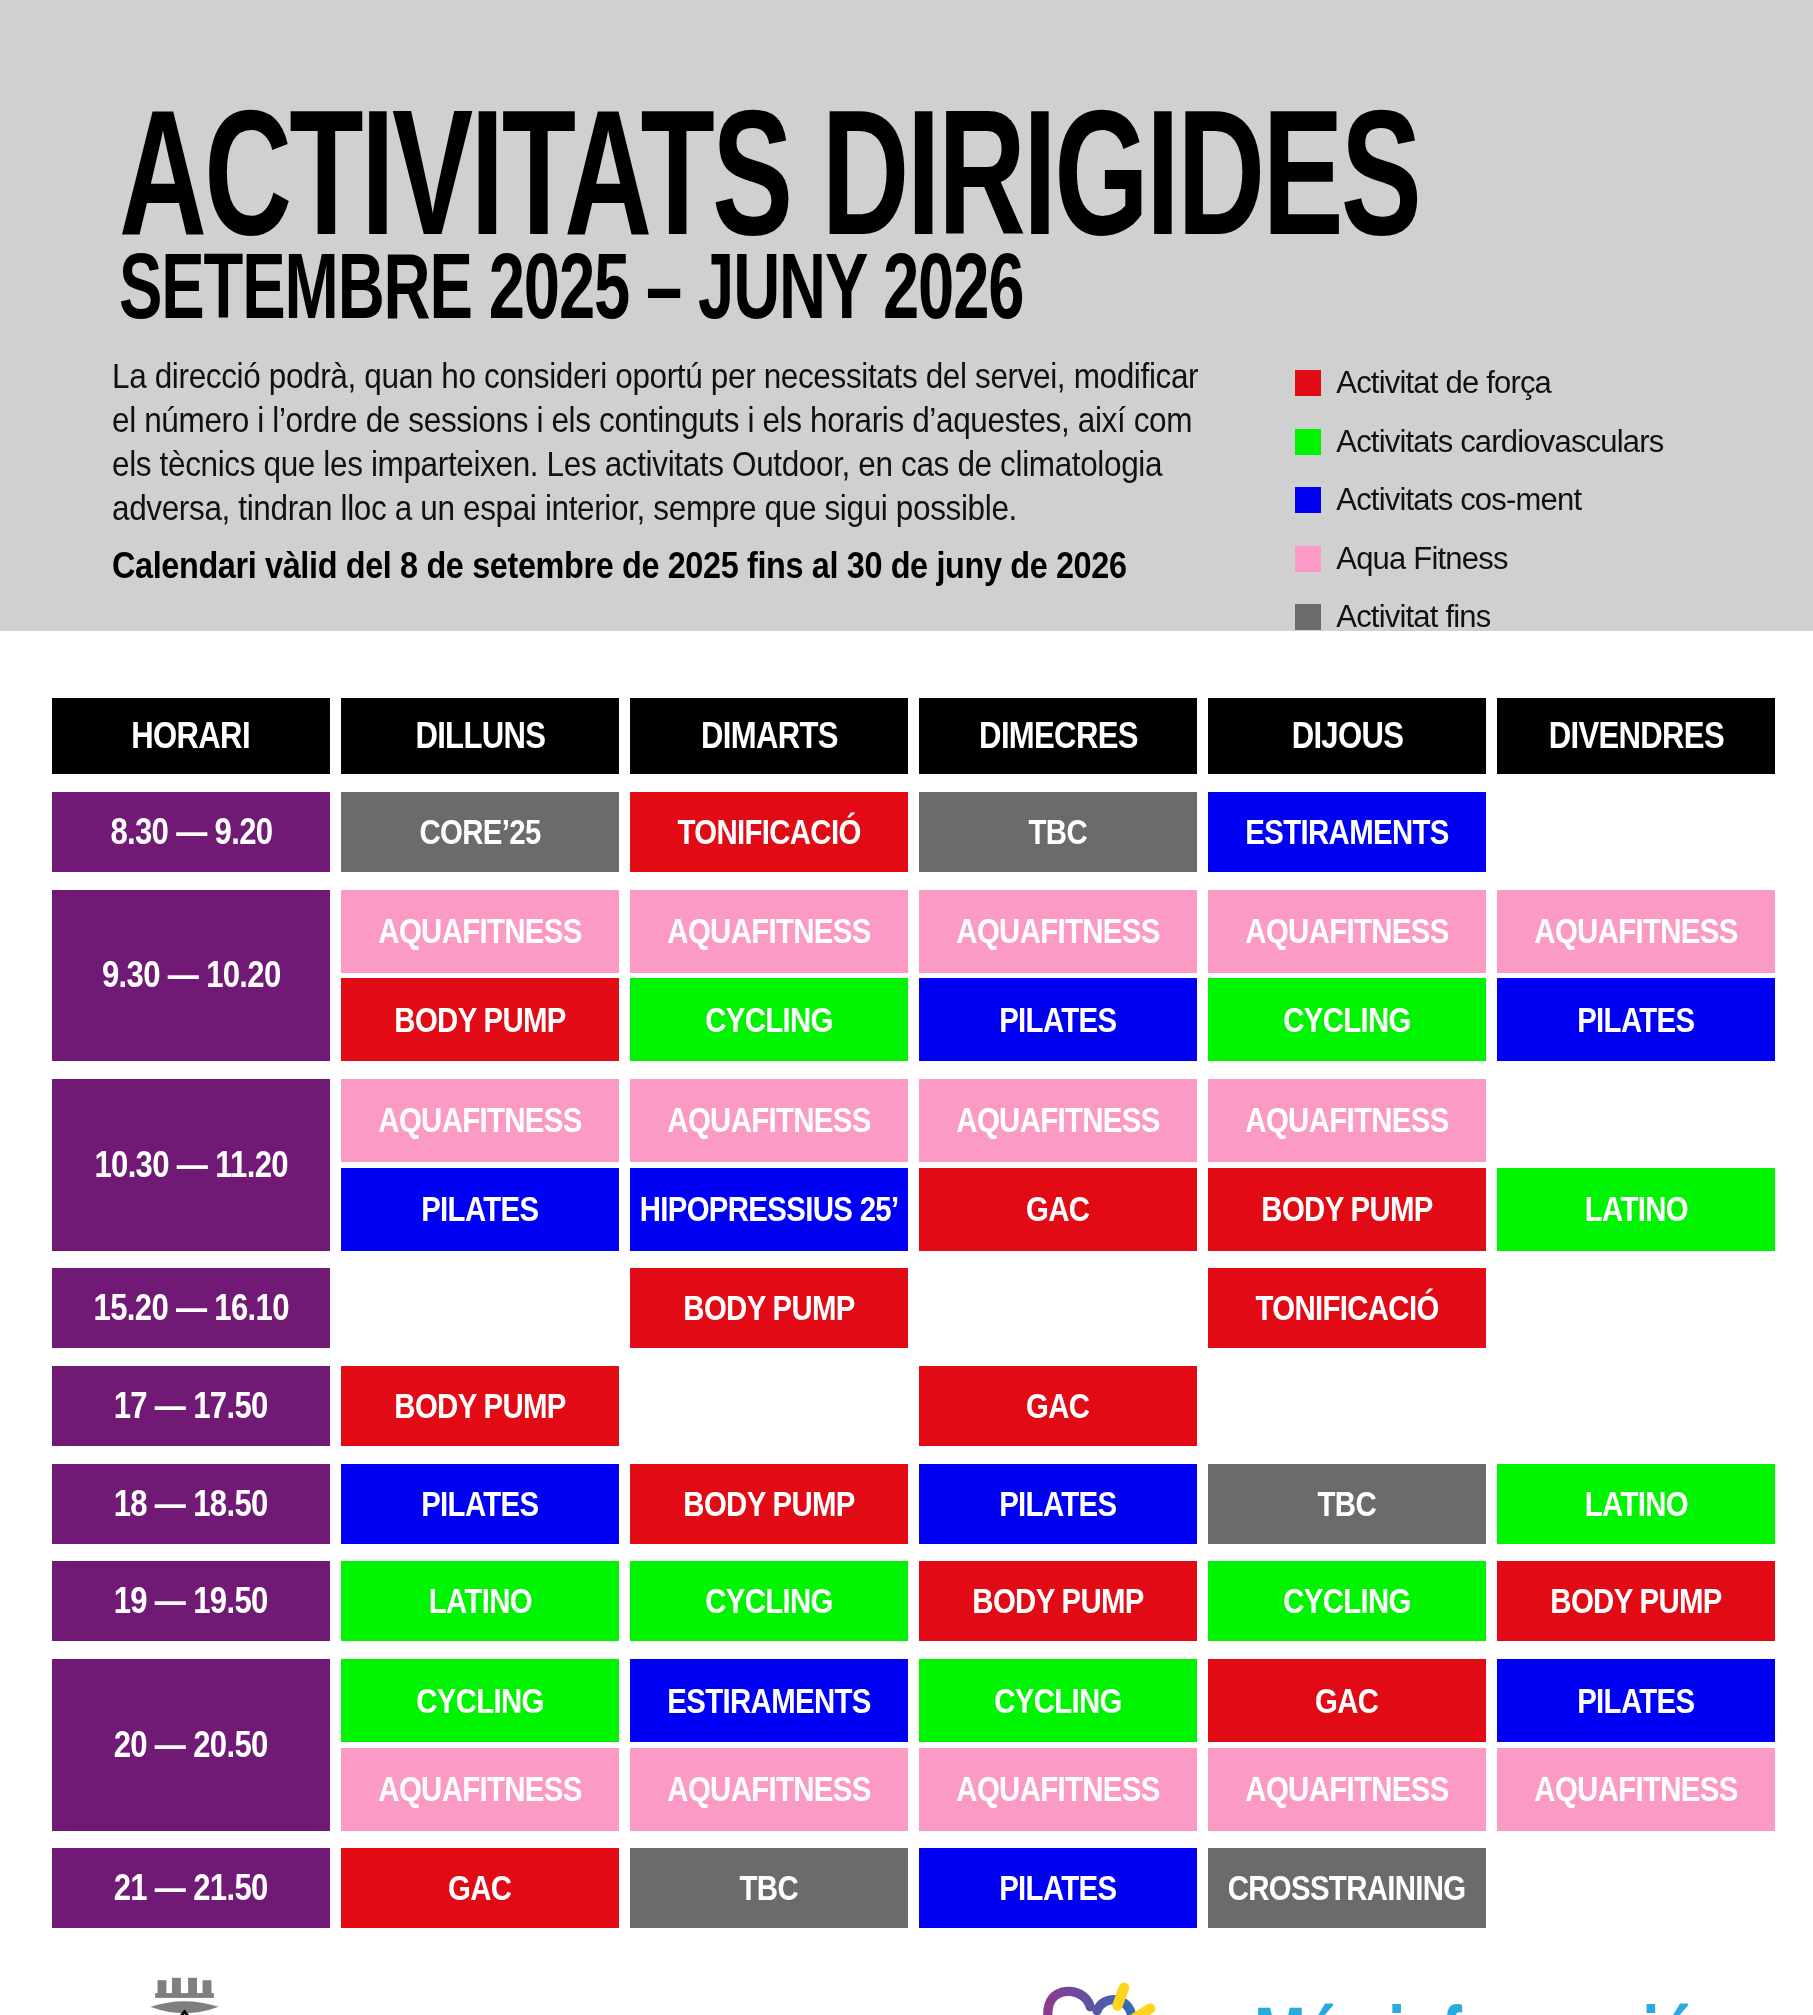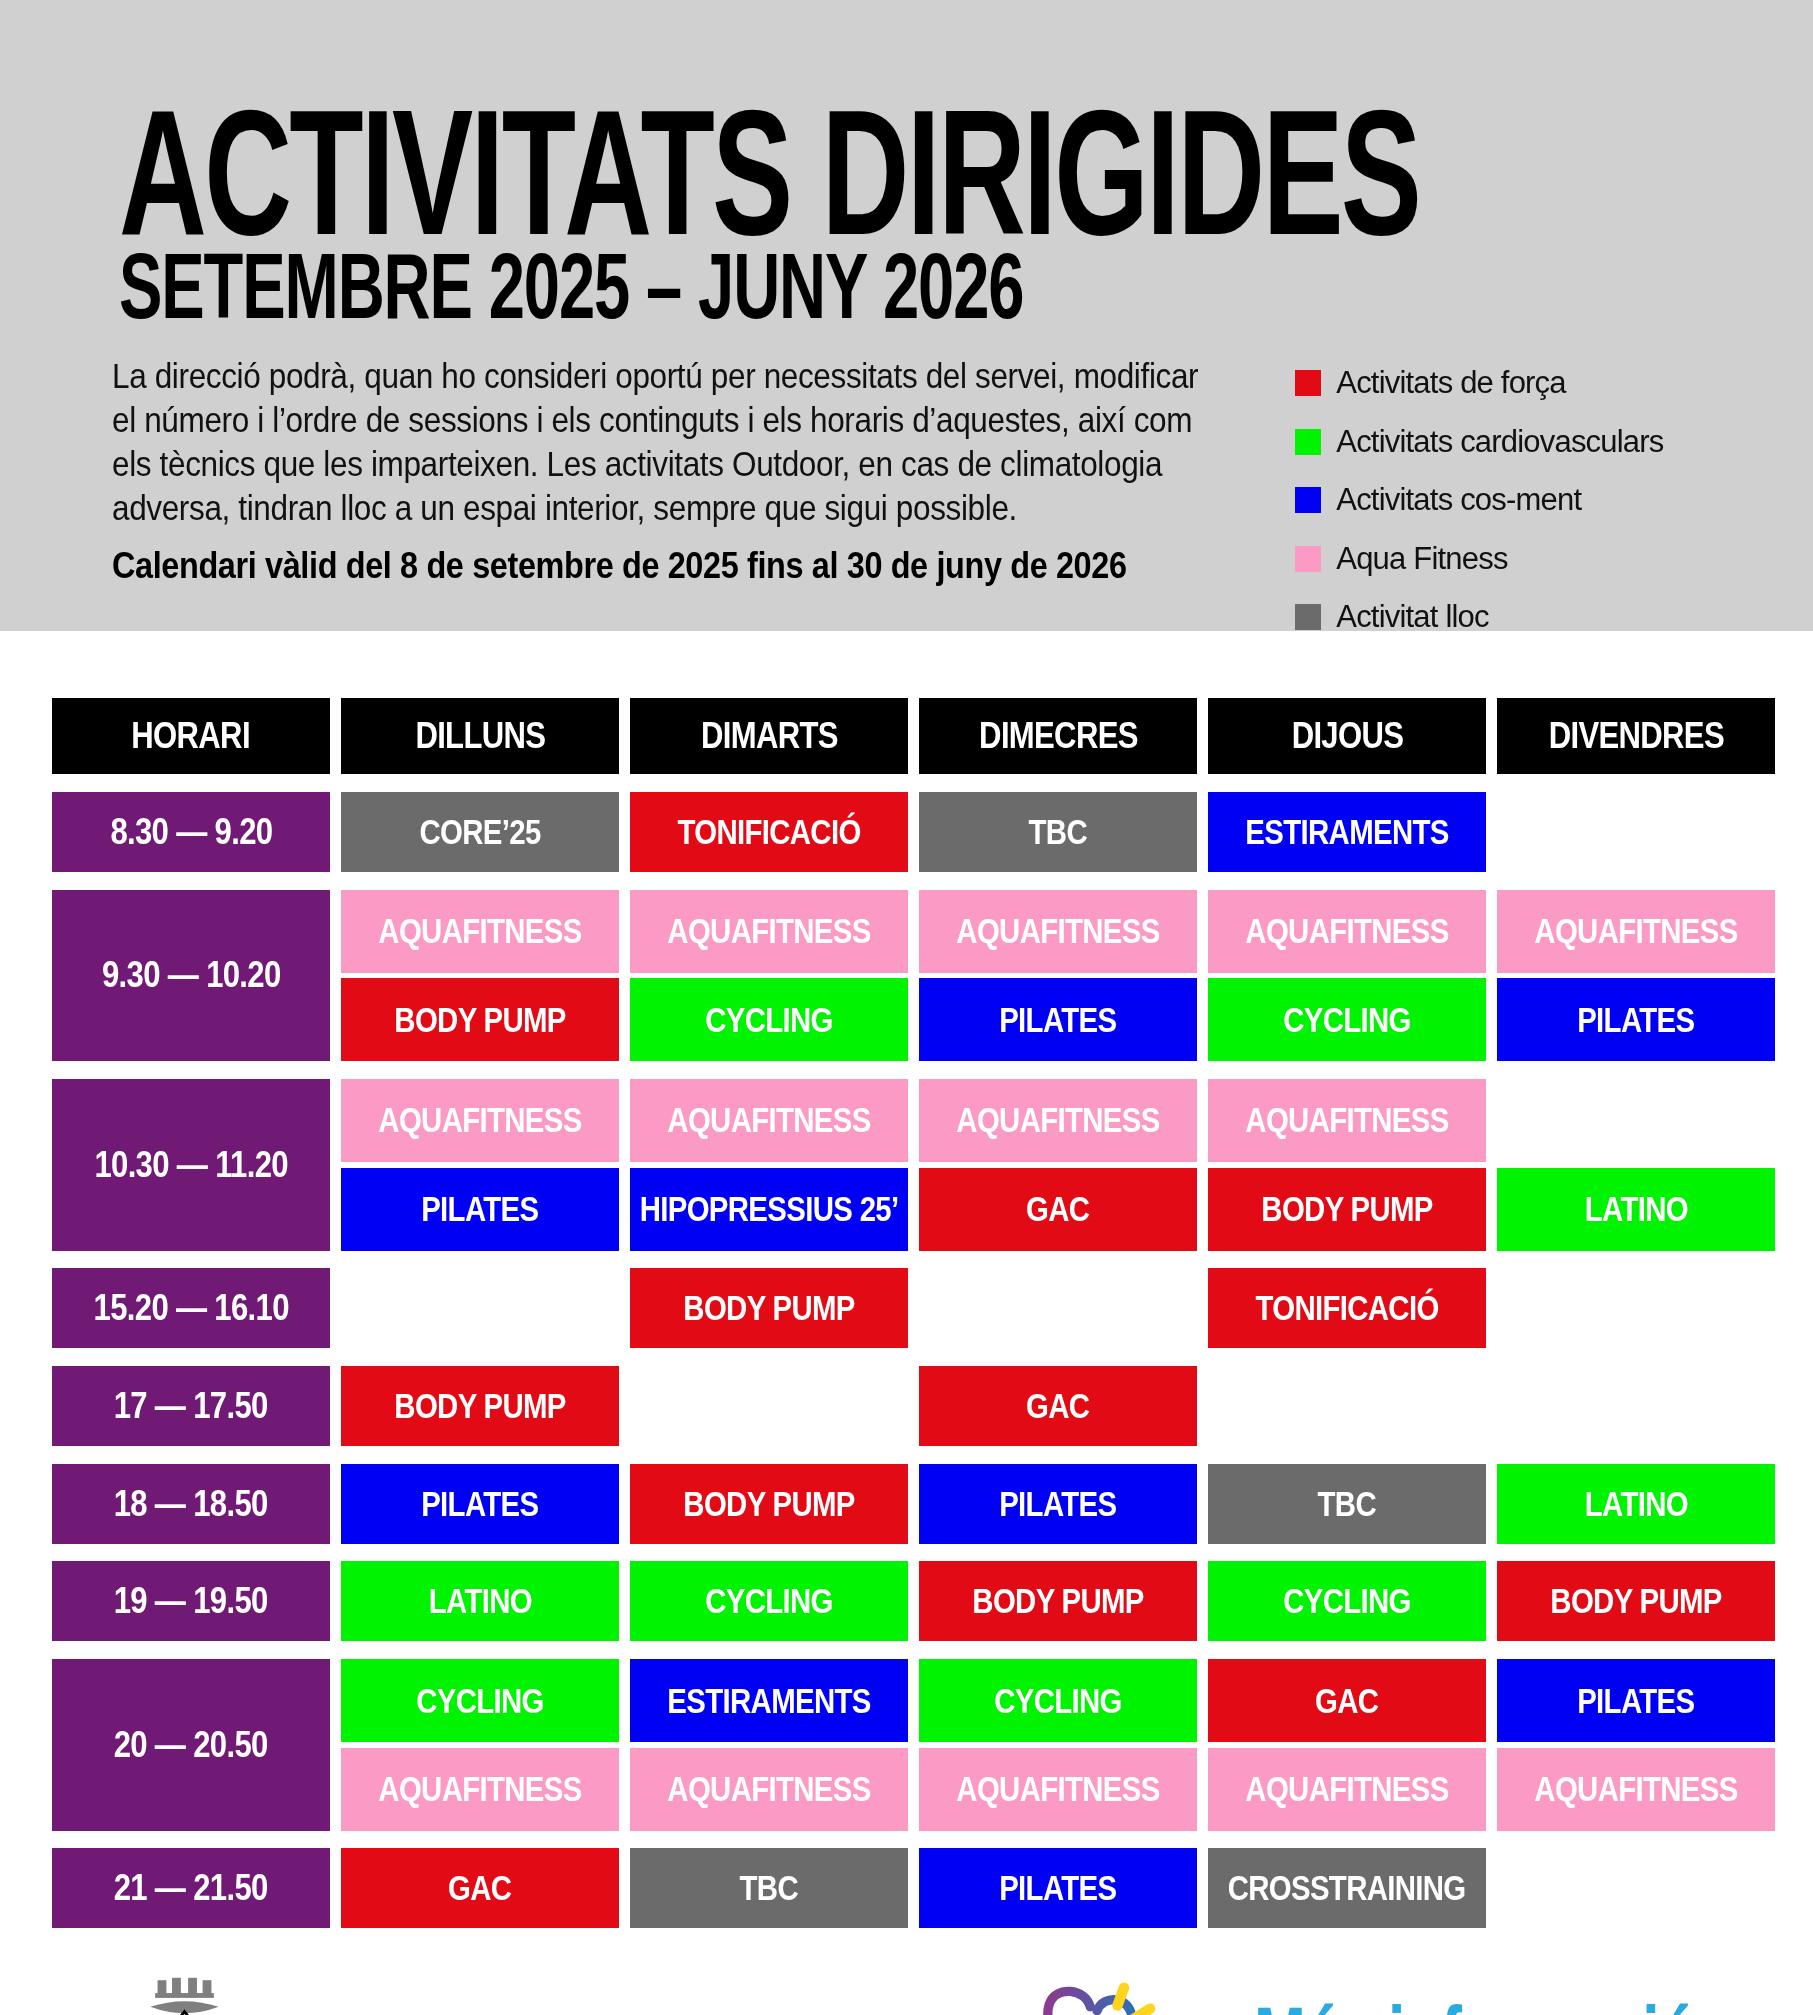--- a/index.html
+++ b/index.html
@@ -49,37 +49,37 @@
     <div>La direcció podrà, quan ho consideri oportú per necessitats del servei, modificar</div>
     <div>el número i l’ordre de sessions i els continguts i els horaris d’aquestes, així com</div>
     <div>els tècnics que les imparteixen. Les activitats Outdoor, en cas de climatologia</div>
     <div>adversa, tindran lloc a un espai interior, sempre que sigui possible.</div>
     <div class="note">Calendari vàlid del 8 de setembre de 2025 fins al 30 de juny de 2026</div>
   </div>
 
   <div class="abs legend">
     <div class="lg-item">
       <div class="lg-swatch" style="background: rgb(226, 10, 20);"></div>
-      <div class="lg-label">Activitats de força</div>
+      <div class="lg-label">Activitat de força</div>
     </div>
     <div class="lg-item">
       <div class="lg-swatch" style="background: rgb(0, 243, 0);"></div>
       <div class="lg-label">Activitats cardiovasculars</div>
     </div>
     <div class="lg-item">
       <div class="lg-swatch" style="background: rgb(0, 0, 245);"></div>
       <div class="lg-label">Activitats cos-ment</div>
     </div>
     <div class="lg-item">
       <div class="lg-swatch" style="background: rgb(251, 154, 196);"></div>
       <div class="lg-label">Aqua Fitness</div>
     </div>
     <div class="lg-item">
       <div class="lg-swatch" style="background: rgb(107, 107, 107);"></div>
-      <div class="lg-label">Activitat lloc</div>
+      <div class="lg-label">Activitat fins</div>
     </div>
   </div>
 
   <div class="abs table">
     <div class="t-head">
       <div class="cell head">
           <span class="fit" style="transform: scaleX(0.84);">HORARI</span>
         </div>
       <div class="cell head">
           <span class="fit" style="transform: scaleX(0.84);">DILLUNS</span>

